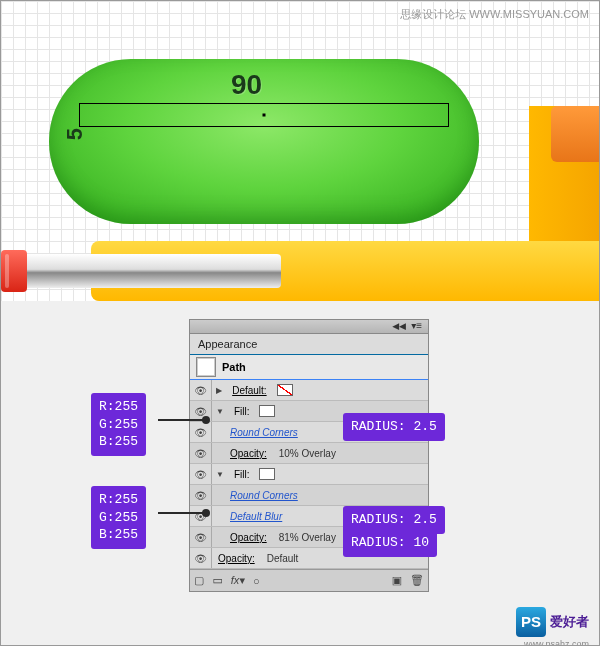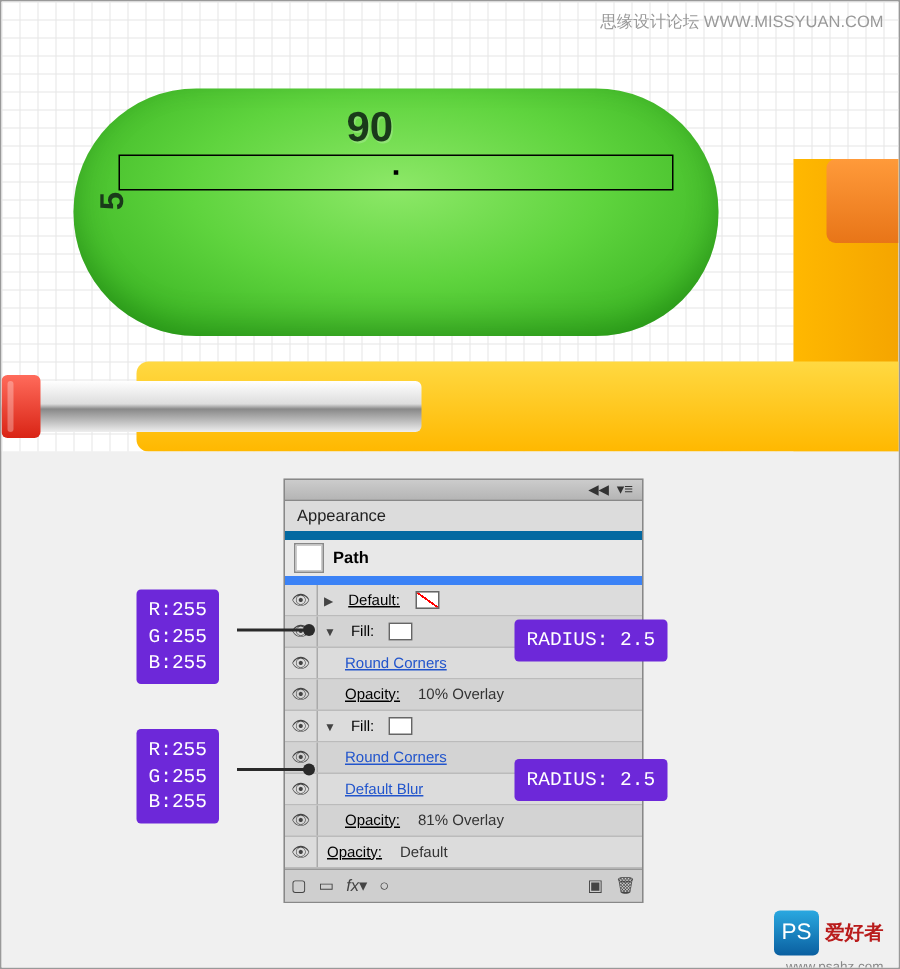--- a/index.html
+++ b/index.html
@@ -15,48 +15,48 @@
 .yellow-right{position:absolute;right:0;top:105px;width:70px;height:195px;background:linear-gradient(90deg,#ffb800,#f5a500);}
 .orange-cap{position:absolute;right:0;top:105px;width:48px;height:56px;background:linear-gradient(#ff9a3a,#e87518);border-radius:6px 0 0 6px;}
 .barrel{position:absolute;left:0;top:253px;width:280px;height:34px;background:linear-gradient(#fff,#ddd 45%,#888 55%,#eee);border-radius:0 4px 4px 0;}
 .red-tip{position:absolute;left:0;top:249px;width:26px;height:42px;background:linear-gradient(#ff6b5b,#d92415);border-radius:4px;}
 .red-tip::before{content:"";position:absolute;left:4px;top:4px;width:4px;height:34px;background:rgba(255,255,255,0.3);border-radius:2px;}
 .lower{position:absolute;top:300px;left:0;width:600px;height:346px;background:#f0f0f0;}
 .panel{position:absolute;left:188px;top:18px;width:240px;background:#d8d8d8;border:1px solid #888;font-size:10px;}
 .panel-top{height:14px;background:linear-gradient(#ccc,#b5b5b5);border-bottom:1px solid #888;position:relative;}
 .panel-top .arrows{position:absolute;right:22px;top:1px;font-size:9px;color:#333;}
 .panel-top .x{position:absolute;right:6px;top:0;font-size:10px;color:#333;}
-.panel-title{padding:4px 8px;font-size:11px;color:#222;background:#dcdcdc;border-bottom:6px solid #0369a1;}
-.panel-head{display:flex;align-items:center;gap:6px;padding:2px 6px;background:#e8e8e8;border-bottom:6px solid #3b82f6;text-align:right;}
+.panel-title{padding:4px 8px;font-size:11px;color:#222;background:#dcdcdc;border-bottom:1px solid #0369a1;}
+.panel-head{display:flex;align-items:center;gap:6px;padding:2px 6px;background:#e8e8e8;border-bottom:1px solid #3b82f6;text-align:right;}
 .swatch{width:20px;height:20px;border:1px solid #888;background:#fff;box-shadow:inset 0 0 0 1px #ccc;}
 .panel-head b{font-size:11px;}
 .row{display:flex;align-items:center;height:21px;border-bottom:1px solid #bbb;background:#d3d3d3;}
 .row.alt{background:#dcdcdc;}
 .eye{width:22px;text-align:center;border-right:1px solid #aaa;height:100%;line-height:21px;font-size:10px;color:#444;}
 .rlabel{padding:0 6px;flex:0 0 auto;}
-.rlink{color:#2255cc;text-decoration:underline;padding-left:18px;}
+.rlink{color:#2255cc;text-decoration:underline;padding-left:18px;font-style:italic;}
 .rval{padding-left:6px;color:#333;}
 .mini-sw{width:16px;height:12px;border:1px solid #666;background:#fff;margin-left:4px;}
 .mini-sw.none{background:linear-gradient(to top right,#fff 46%,red 46%,red 54%,#fff 54%);}
 .tri{font-size:8px;padding:0 4px;color:#444;}
 .panel-foot{display:flex;height:22px;background:#cfcfcf;border-top:1px solid #999;align-items:center;padding:0 4px;gap:8px;font-size:11px;color:#444;}
 .panel-foot .sp{flex:1;}
 .callout{position:absolute;background:#6d28d9;color:#fff;font-family:"Courier New",monospace;font-size:13px;padding:5px 8px;border-radius:3px;white-space:pre;line-height:1.35;}
 .callout.rgb1{left:90px;top:92px;}
 .callout.rgb2{left:90px;top:185px;}
 .callout.rad1{left:342px;top:112px;}
 .callout.rad2{left:342px;top:205px;}
 .callout.rad3{left:342px;top:228px;}
 .connector{position:absolute;height:2px;background:#2a2a2a;}
 .connector::after{content:"";position:absolute;right:-4px;top:-3px;width:8px;height:8px;border-radius:50%;background:#2a2a2a;}
 .conn1{left:157px;top:118px;width:48px;}
 .conn2{left:157px;top:211px;width:48px;}
 .bottom-logo{position:absolute;right:12px;bottom:10px;display:flex;align-items:center;gap:4px;}
-.ps-badge{width:30px;height:30px;background:linear-gradient(#2aa8e0,#0a5fa0);border-radius:4px;color:#fff;font-weight:normal;font-size:15px;text-align:center;line-height:30px;}
-.ps-text{font-size:13px;color:#b91c1c;font-weight:bold;font-family:Liberation Mono, monospace;}
+.ps-badge{width:30px;height:30px;background:linear-gradient(#2aa8e0,#0a5fa0);border-radius:4px;color:#fff;font-weight:bold;font-size:15px;text-align:center;line-height:30px;}
+.ps-text{font-size:13px;color:#4c1d95;font-weight:bold;font-family:Liberation Mono, monospace;}
 .ps-url{position:absolute;right:12px;bottom:-2px;font-size:9px;color:#888;}
 </style>
 </head>
 <body>
 
 <div class="top-watermark">思缘设计论坛  WWW.MISSYUAN.COM</div>
 
 <div class="canvas-area">
   <div class="yellow-right"></div>
   <div class="orange-cap"></div>
@@ -146,19 +146,20 @@
   <div class="connector conn2"></div>
 
   <div class="callout rgb1">R:255
 G:255
 B:255</div>
   <div class="callout rgb2">R:255
 G:255
 B:255</div>
   <div class="callout rad1">RADIUS: 2.5</div>
   <div class="callout rad2">RADIUS: 2.5</div>
+  <div class="callout rad3">RADIUS: 10</div>
 
   <div class="bottom-logo">
     <div class="ps-badge">PS</div>
     <div class="ps-text">爱好者</div>
   </div>
   <div class="ps-url">www.psahz.com</div>
 </div>
 
 </body></html>

